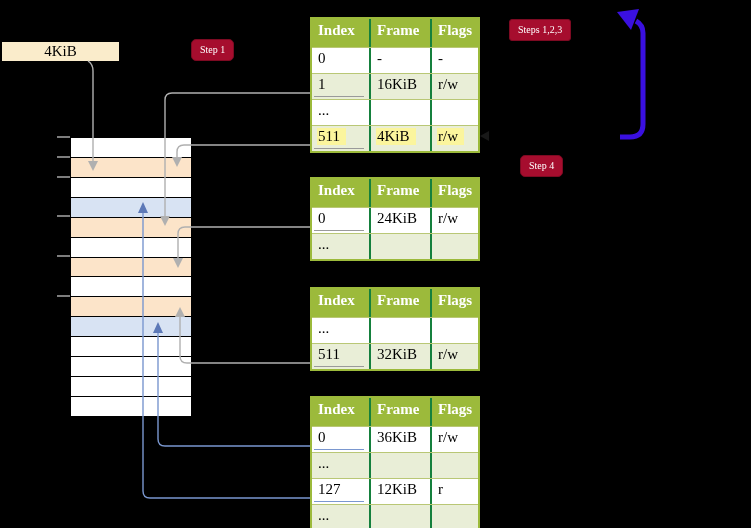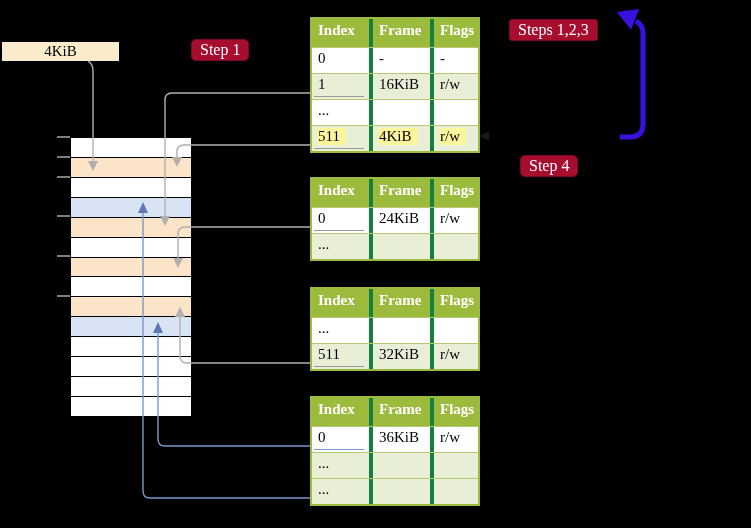--- a/index.html
+++ b/index.html
@@ -9,21 +9,21 @@
     font-family:"Liberation Serif","DejaVu Serif",serif;
   }
   
   .label-box {
     position:absolute; left:2px; top:42px; width:117px; height:19px;
     background:var(--label-box-bg,#faeccb); color:#000;
     font-size:15px; line-height:19px; text-align:center;
   }
   
   .badge {
-    position:absolute; color:#fff; font-size:16px; line-height:20px;
+    position:absolute; color:#fff; font-size:10px; line-height:20px;
     padding:0 8px; white-space:nowrap;
   }
   .badge.red  { background:var(--badge-red,#a60d2e); border-radius:5px; border:1px solid #7d0a22; }
   .badge.blue { background:var(--badge-blue,#4a1fdb); border-radius:2px; }
   #b-step0    { left:191px; top:39px; }
   #b-steps123 { left:509px; top:19px; border-radius:3px; }
   #b-steps1234{ left:649px; top:19px; padding:0 5px; }
   #b-step4    { left:520px; top:155px;padding-left:8px; }
   
   .memory {
@@ -43,21 +43,21 @@
     background:var(--table-row-alt-bg,#e9eed7);
   }
   .prow { display:flex; height:26px; box-sizing:border-box; }
   .prow + .prow { border-top:1px solid #b9c775; }
   .prow.header { height:28px; background:var(--table-header-bg,#9cba3b); }
   .prow.white  { background:#fff; }
   .prow.green  { background:var(--table-row-alt-bg,#e9eed7); }
   .pcell {
     position:relative; box-sizing:border-box; overflow:hidden;
     padding:2px 0 0 6px; font-size:15px; color:#000;
-    border-left:4px solid #15803d;
+    border-left:2px solid #15803d;
   }
   .pcell:first-child { border-left:none; }
   .pcell.c0 { width:57px; } .pcell.c1 { width:61px; } .pcell.c2 { width:48px; }
   .prow.header .pcell { color:#fff; font-weight:bold; padding-top:3px; }
   .hl { background:var(--highlight-yellow,#fbf59d); padding:0 6px 1px 1px; margin-left:-1px; }
   .underline { position:absolute; left:2px; right:5px; bottom:2px; height:1px; }
   .underline.gray { background:#9a9a9a; }
   .underline.blue { background:var(--connector-blue,#7a97cf); }
   
   svg.overlay { position:absolute; left:0; top:0; width:751px; height:528px; }
@@ -175,20 +175,25 @@
         <div class="prow white">
           <div class="pcell c0">0<div class="underline blue"></div></div>
           <div class="pcell c1">36KiB</div>
           <div class="pcell c2">r/w</div>
         </div>
         <div class="prow green">
           <div class="pcell c0">...</div>
           <div class="pcell c1"></div>
           <div class="pcell c2"></div>
         </div>
+        <div class="prow white">
+          <div class="pcell c0">127<div class="underline blue"></div></div>
+          <div class="pcell c1">12KiB</div>
+          <div class="pcell c2">r</div>
+        </div>
         <div class="prow green">
           <div class="pcell c0">...</div>
           <div class="pcell c1"></div>
           <div class="pcell c2"></div>
         </div>
       </div>
     </div>
 
   <svg class="overlay" viewBox="0 0 751 528" xmlns="http://www.w3.org/2000/svg">
 

